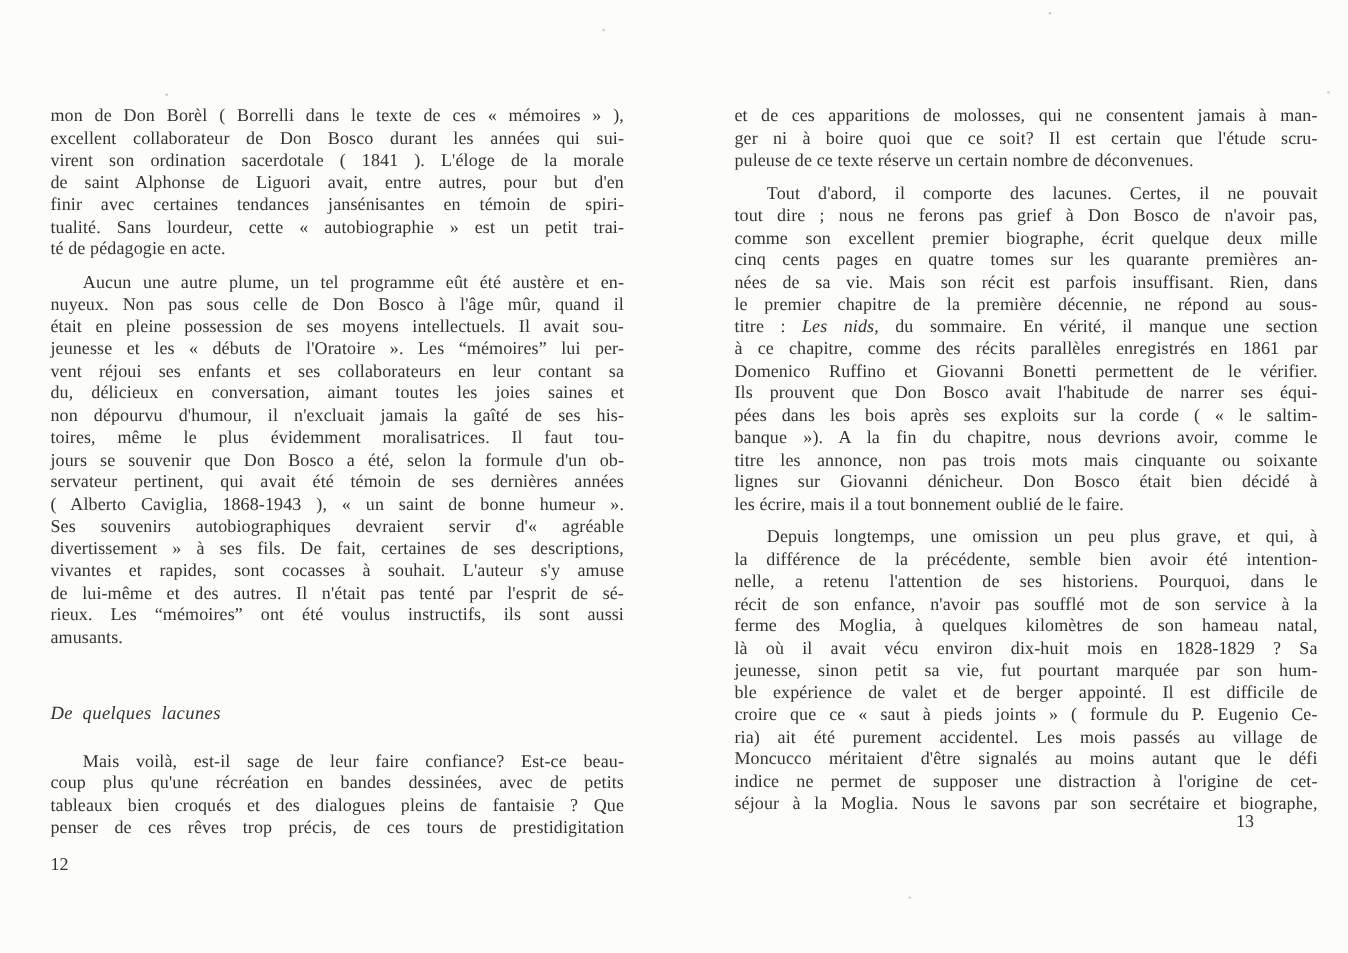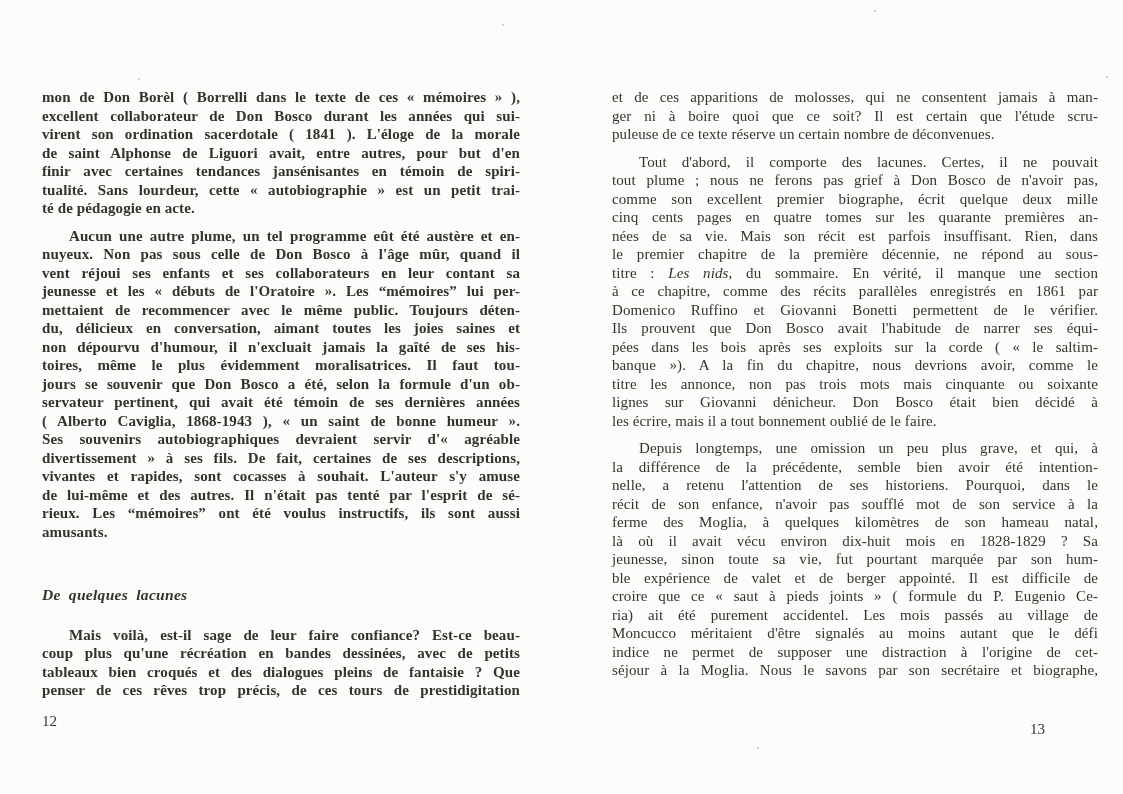--- a/index.html
+++ b/index.html
@@ -13,21 +13,21 @@
     position:relative;
     overflow:hidden;
     font-family:"Liberation Serif", serif;
     color:var(--ink);
   }
   .page-col{
     position:absolute;
     top:88px;
     font-size:15px;
   }
-  .page-col.left{left:42px;width:478px;font-weight:bold;}
+  .page-col.left{left:42px;width:478px;}
   .page-col.right{left:612px;width:486px;}
   .para{margin:0;}
   .para + .para{margin-top:9px;}
   .line{
     line-height:18.5px;
     height:18.5px;
     text-align:justify;
     text-align-last:justify;
     overflow:visible;
     letter-spacing:0.1px;
@@ -45,21 +45,21 @@
     margin-bottom:21px;
     word-spacing:4px;
     letter-spacing:0.3px;
   }
   .pagenum{
     position:absolute;
     font-size:15px;
     line-height:18px;
   }
   .pagenum.left{left:42px;top:712px;text-align:center;}
-  .pagenum.right{left:1030px;top:720px;}
+  .pagenum.right{left:1030px;top:676px;}
   .speck{
     position:absolute;
     width:2px;height:2px;
     border-radius:50%;
     background:#8a8a85;
     opacity:.45;
   }
 </style>
 </head>
 <body>
@@ -70,23 +70,23 @@
       <div class="line">excellent collaborateur de Don Bosco durant les années qui sui-</div>
       <div class="line">virent son ordination sacerdotale ( 1841 ). L'éloge de la morale</div>
       <div class="line">de saint Alphonse de Liguori avait, entre autres, pour but d'en</div>
       <div class="line">finir avec certaines tendances jansénisantes en témoin de spiri-</div>
       <div class="line">tualité. Sans lourdeur, cette « autobiographie » est un petit trai-</div>
       <div class="line last">té de pédagogie en acte.</div>
     </div>
     <div class="para indent">
       <div class="line">Aucun une autre plume, un tel programme eût été austère et en-</div>
       <div class="line">nuyeux. Non pas sous celle de Don Bosco à l'âge mûr, quand il</div>
+      <div class="line">était en pleine possession de ses moyens intellectuels. Il avait sou-</div>
+      <div class="line">jeunesse et les « débuts de l'Oratoire ». Les “mémoires” lui per-</div>
       <div class="line">vent réjoui ses enfants et ses collaborateurs en leur contant sa</div>
-      <div class="line">jeunesse et les « débuts de l'Oratoire ». Les “mémoires” lui per-</div>
-      <div class="line">mettaient de recommencer avec le même public. Toujours déten-</div>
       <div class="line">du, délicieux en conversation, aimant toutes les joies saines et</div>
       <div class="line">non dépourvu d'humour, il n'excluait jamais la gaîté de ses his-</div>
       <div class="line">toires, même le plus évidemment moralisatrices. Il faut tou-</div>
       <div class="line">jours se souvenir que Don Bosco a été, selon la formule d'un ob-</div>
       <div class="line">servateur pertinent, qui avait été témoin de ses dernières années</div>
       <div class="line">( Alberto Caviglia, 1868-1943 ), « un saint de bonne humeur ».</div>
       <div class="line">Ses souvenirs autobiographiques devraient servir d'« agréable</div>
       <div class="line">divertissement » à ses fils. De fait, certaines de ses descriptions,</div>
       <div class="line">vivantes et rapides, sont cocasses à souhait. L'auteur s'y amuse</div>
       <div class="line">de lui-même et des autres. Il n'était pas tenté par l'esprit de sé-</div>
@@ -103,21 +103,21 @@
   </div>
 
 <div class="page-col right">
     <div class="para">
       <div class="line">et de ces apparitions de molosses, qui ne consentent jamais à man-</div>
       <div class="line">ger ni à boire quoi que ce soit? Il est certain que l'étude scru-</div>
       <div class="line last">puleuse de ce texte réserve un certain nombre de déconvenues.</div>
     </div>
     <div class="para indent">
       <div class="line">Tout d'abord, il comporte des lacunes. Certes, il ne pouvait</div>
-      <div class="line">tout plume ; nous ne ferons pas grief à Don Bosco de n'avoir pas,</div>
+      <div class="line">tout dire ; nous ne ferons pas grief à Don Bosco de n'avoir pas,</div>
       <div class="line">comme son excellent premier biographe, écrit quelque deux mille</div>
       <div class="line">cinq cents pages en quatre tomes sur les quarante premières an-</div>
       <div class="line">nées de sa vie. Mais son récit est parfois insuffisant. Rien, dans</div>
       <div class="line">le premier chapitre de la première décennie, ne répond au sous-</div>
       <div class="line">titre : <i>Les nids</i>, du sommaire. En vérité, il manque une section</div>
       <div class="line">à ce chapitre, comme des récits parallèles enregistrés en 1861 par</div>
       <div class="line">Domenico Ruffino et Giovanni Bonetti permettent de le vérifier.</div>
       <div class="line">Ils prouvent que Don Bosco avait l'habitude de narrer ses équi-</div>
       <div class="line">pées dans les bois après ses exploits sur la corde ( « le saltim-</div>
       <div class="line">banque »). A la fin du chapitre, nous devrions avoir, comme le</div>
@@ -125,21 +125,21 @@
       <div class="line">lignes sur Giovanni dénicheur. Don Bosco était bien décidé à</div>
       <div class="line last">les écrire, mais il a tout bonnement oublié de le faire.</div>
     </div>
     <div class="para indent">
       <div class="line">Depuis longtemps, une omission un peu plus grave, et qui, à</div>
       <div class="line">la différence de la précédente, semble bien avoir été intention-</div>
       <div class="line">nelle, a retenu l'attention de ses historiens. Pourquoi, dans le</div>
       <div class="line">récit de son enfance, n'avoir pas soufflé mot de son service à la</div>
       <div class="line">ferme des Moglia, à quelques kilomètres de son hameau natal,</div>
       <div class="line">là où il avait vécu environ dix-huit mois en 1828-1829 ? Sa</div>
-      <div class="line">jeunesse, sinon toute sa vie, fut pourtant marquée par son hum-</div>
+      <div class="line">jeunesse, sinon petit sa vie, fut pourtant marquée par son hum-</div>
       <div class="line">ble expérience de valet et de berger appointé. Il est difficile de</div>
       <div class="line">croire que ce « saut à pieds joints » ( formule du P. Eugenio Ce-</div>
       <div class="line">ria) ait été purement accidentel. Les mois passés au village de</div>
       <div class="line">Moncucco méritaient d'être signalés au moins autant que le défi</div>
       <div class="line">indice ne permet de supposer une distraction à l'origine de cet-</div>
       <div class="line">séjour à la Moglia. Nous le savons par son secrétaire et biographe,</div>
     </div>
   </div>
 
 <div class="pagenum left">12</div>

